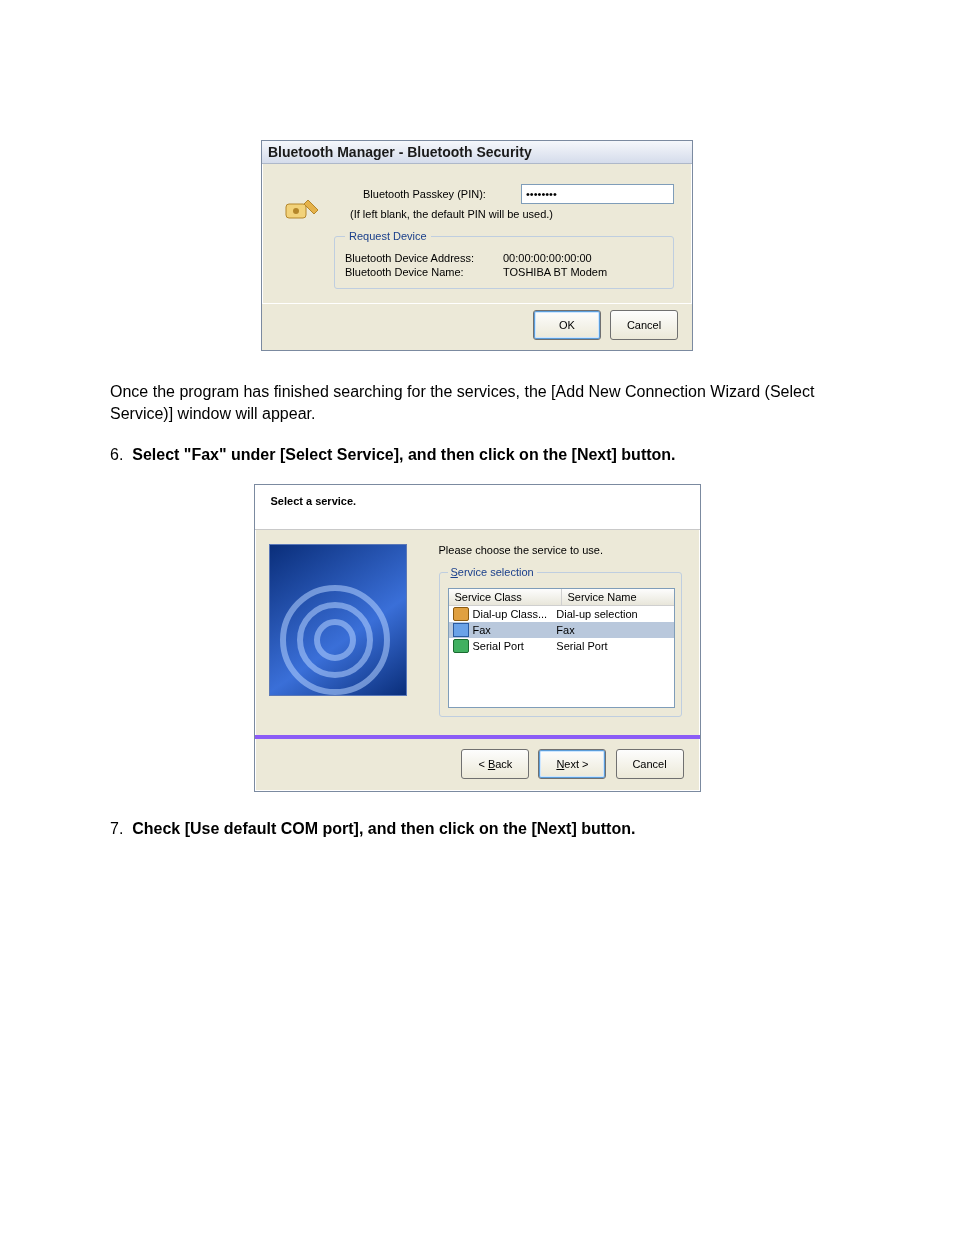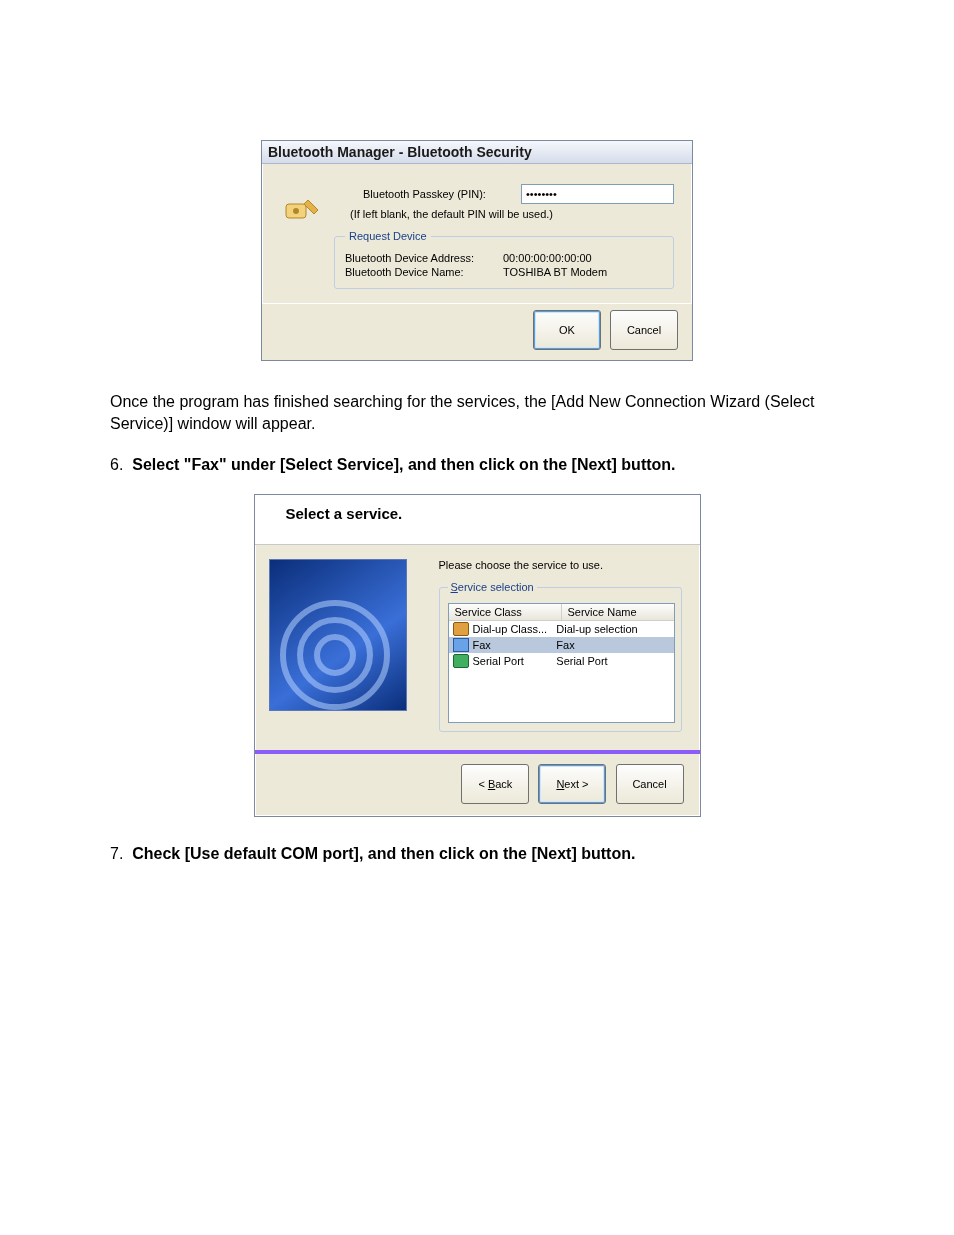--- a/index.html
+++ b/index.html
@@ -79,21 +79,21 @@
   .devrow .lbl { width: 150px; }
   .dlg1-buttons {
     background: #ece9d8;
     padding: 6px 14px 10px;
     text-align: right;
     border-top: 1px solid #fff;
   }
   .winbtn {
     display: inline-block;
     min-width: 68px;
-    height: 40px;
+    height: 30px;
     border: 1px solid #707070;
     border-radius: 3px;
     background: linear-gradient(#fdfdfd, #ece9d8);
     font-family: Tahoma, sans-serif;
     font-size: 11px;
     padding: 0 10px;
     margin-left: 6px;
   }
   .winbtn.default {
     box-shadow: 0 0 0 1px #5b9dd9 inset, 0 0 0 2px #cde6ff inset;
@@ -130,23 +130,23 @@
     color: #fff;
     font-size: 11px;
     line-height: 14px;
     text-align: center;
     font-weight: bold;
     font-family: Arial, sans-serif;
   }
   .dlg2-head {
     background: #fff;
     border-bottom: 1px solid #c9c9c9;
-    padding: 10px 31px 22px;
+    padding: 10px 16px 22px;
     font-weight: bold;
-    font-size: 15px;
+    font-size: 11px;
   }
   .dlg2-body {
     display: flex;
     gap: 32px;
     padding: 14px 18px 18px 14px;
   }
   .wizimg {
     width: 136px; height: 150px;
     background: linear-gradient(145deg,#0a2e7a,#3a6fd8 60%,#0a2e7a);
     position: relative;

